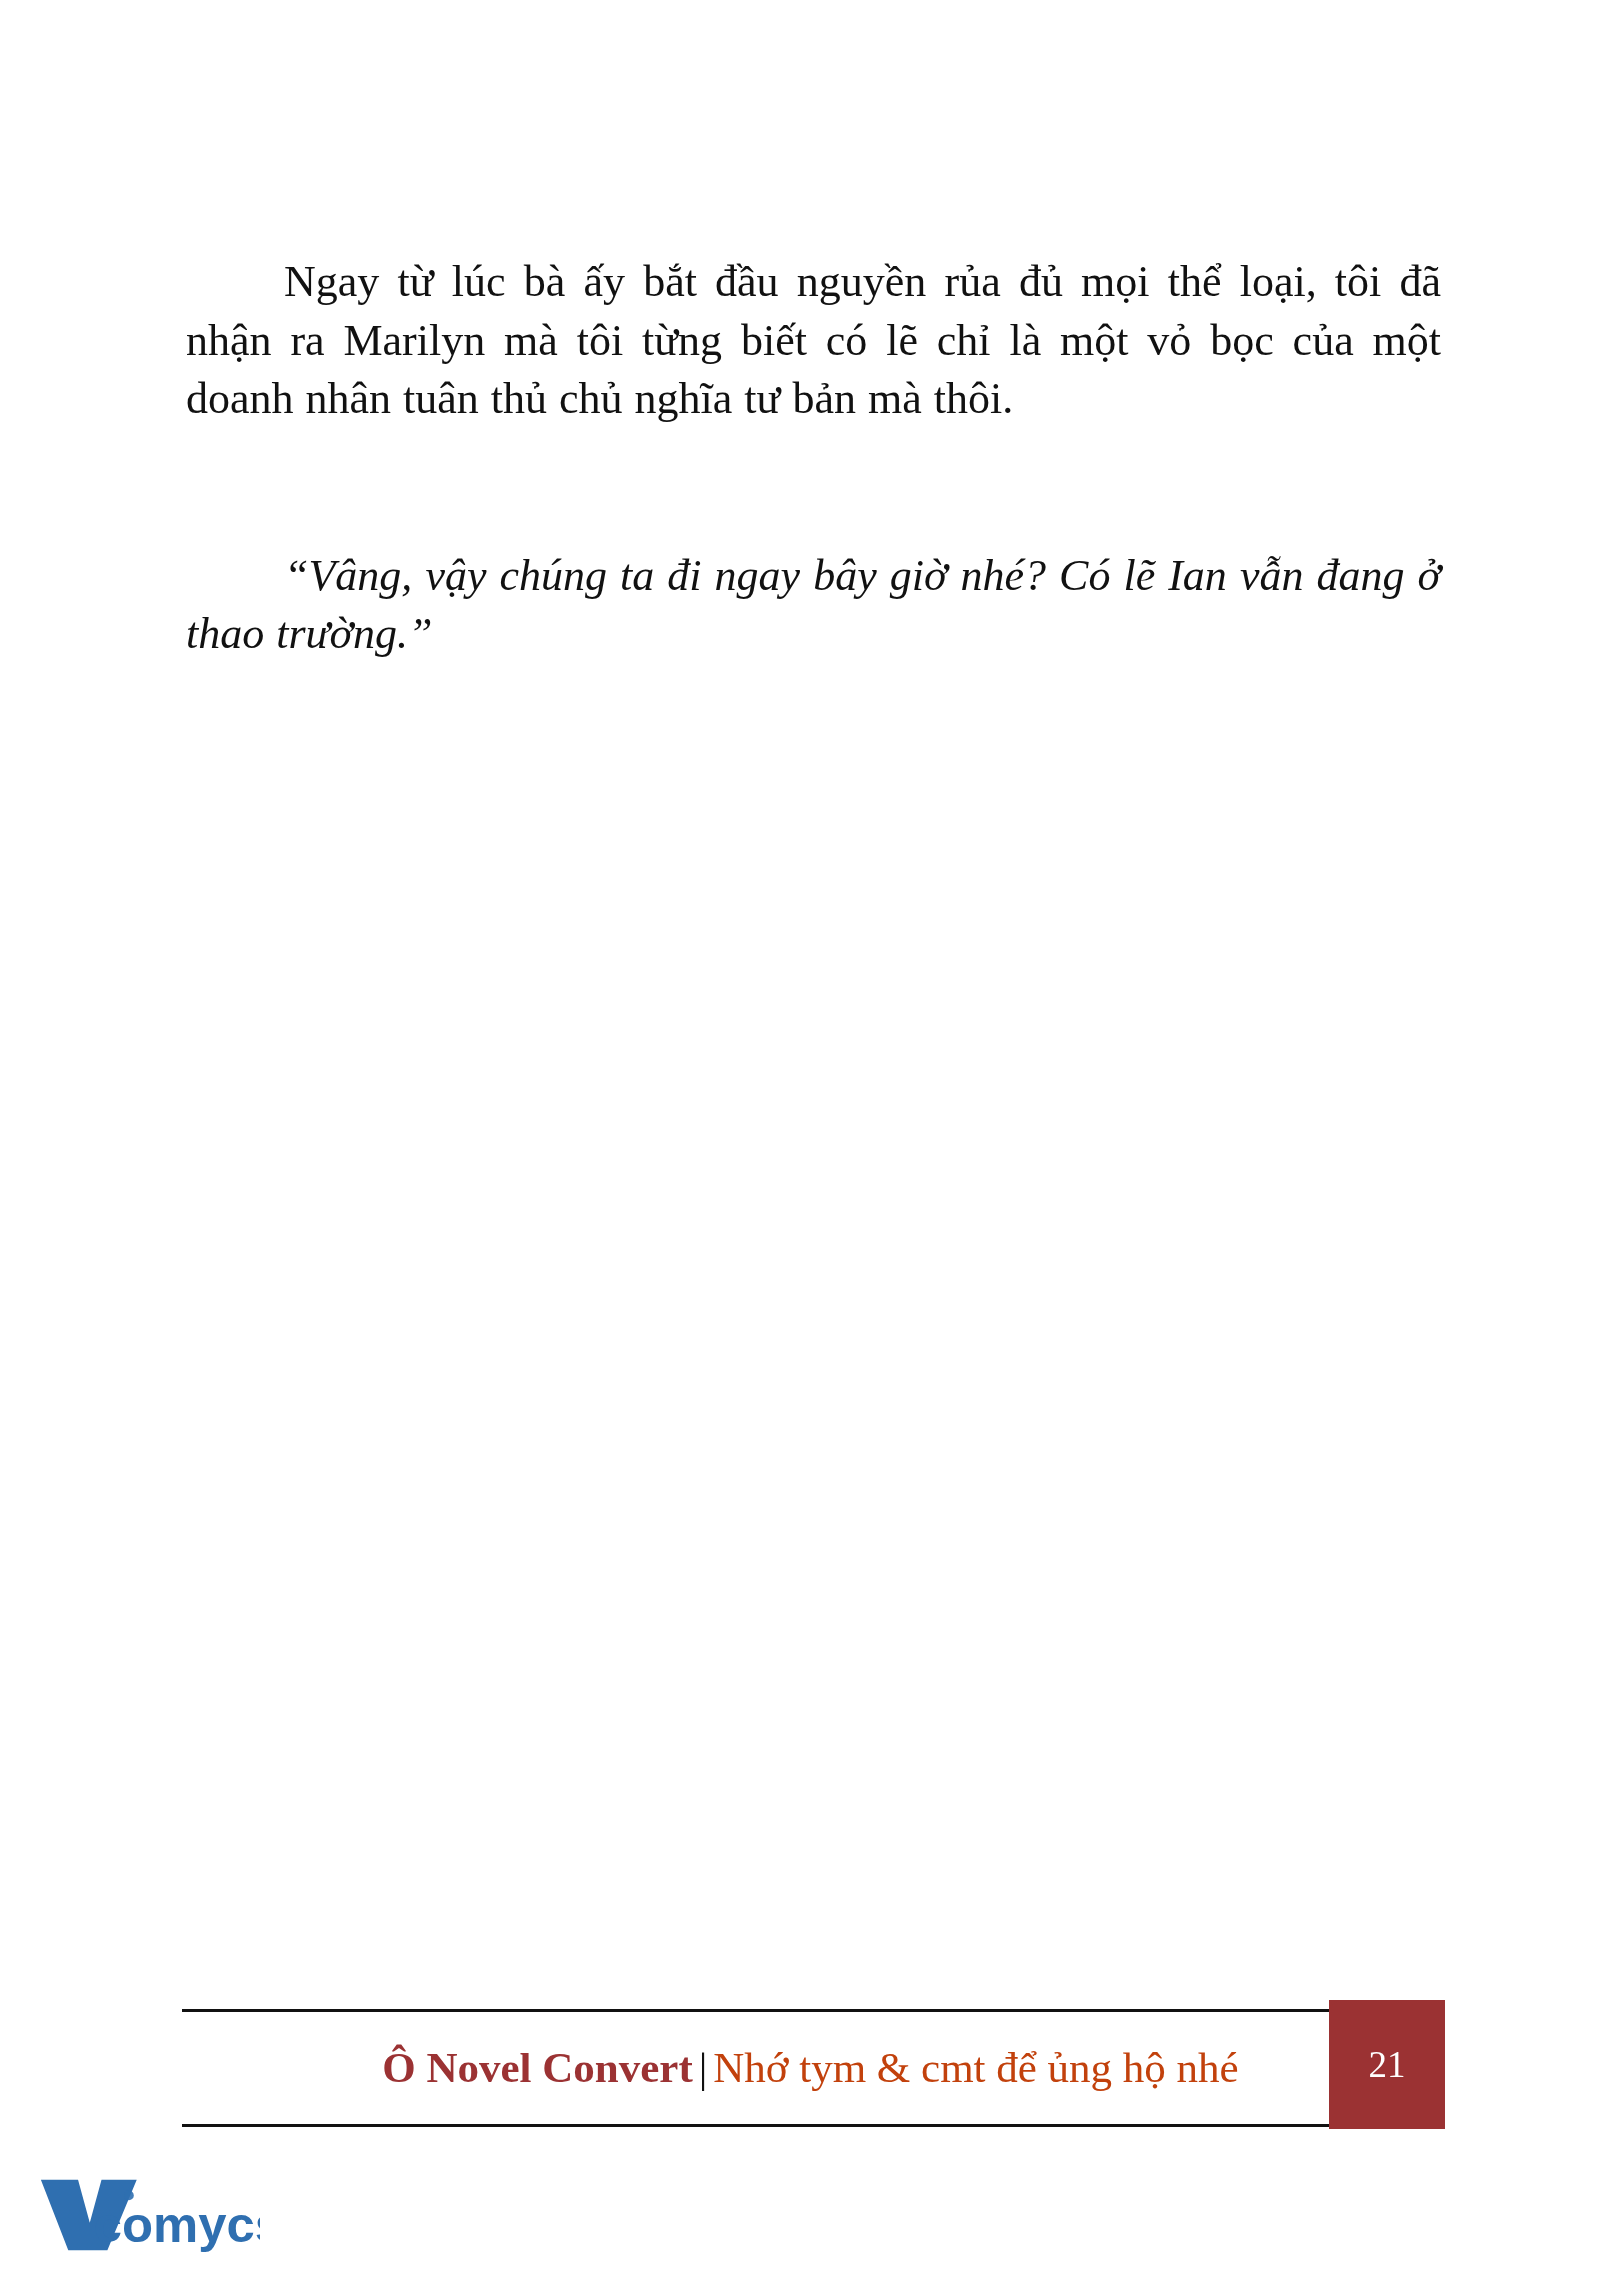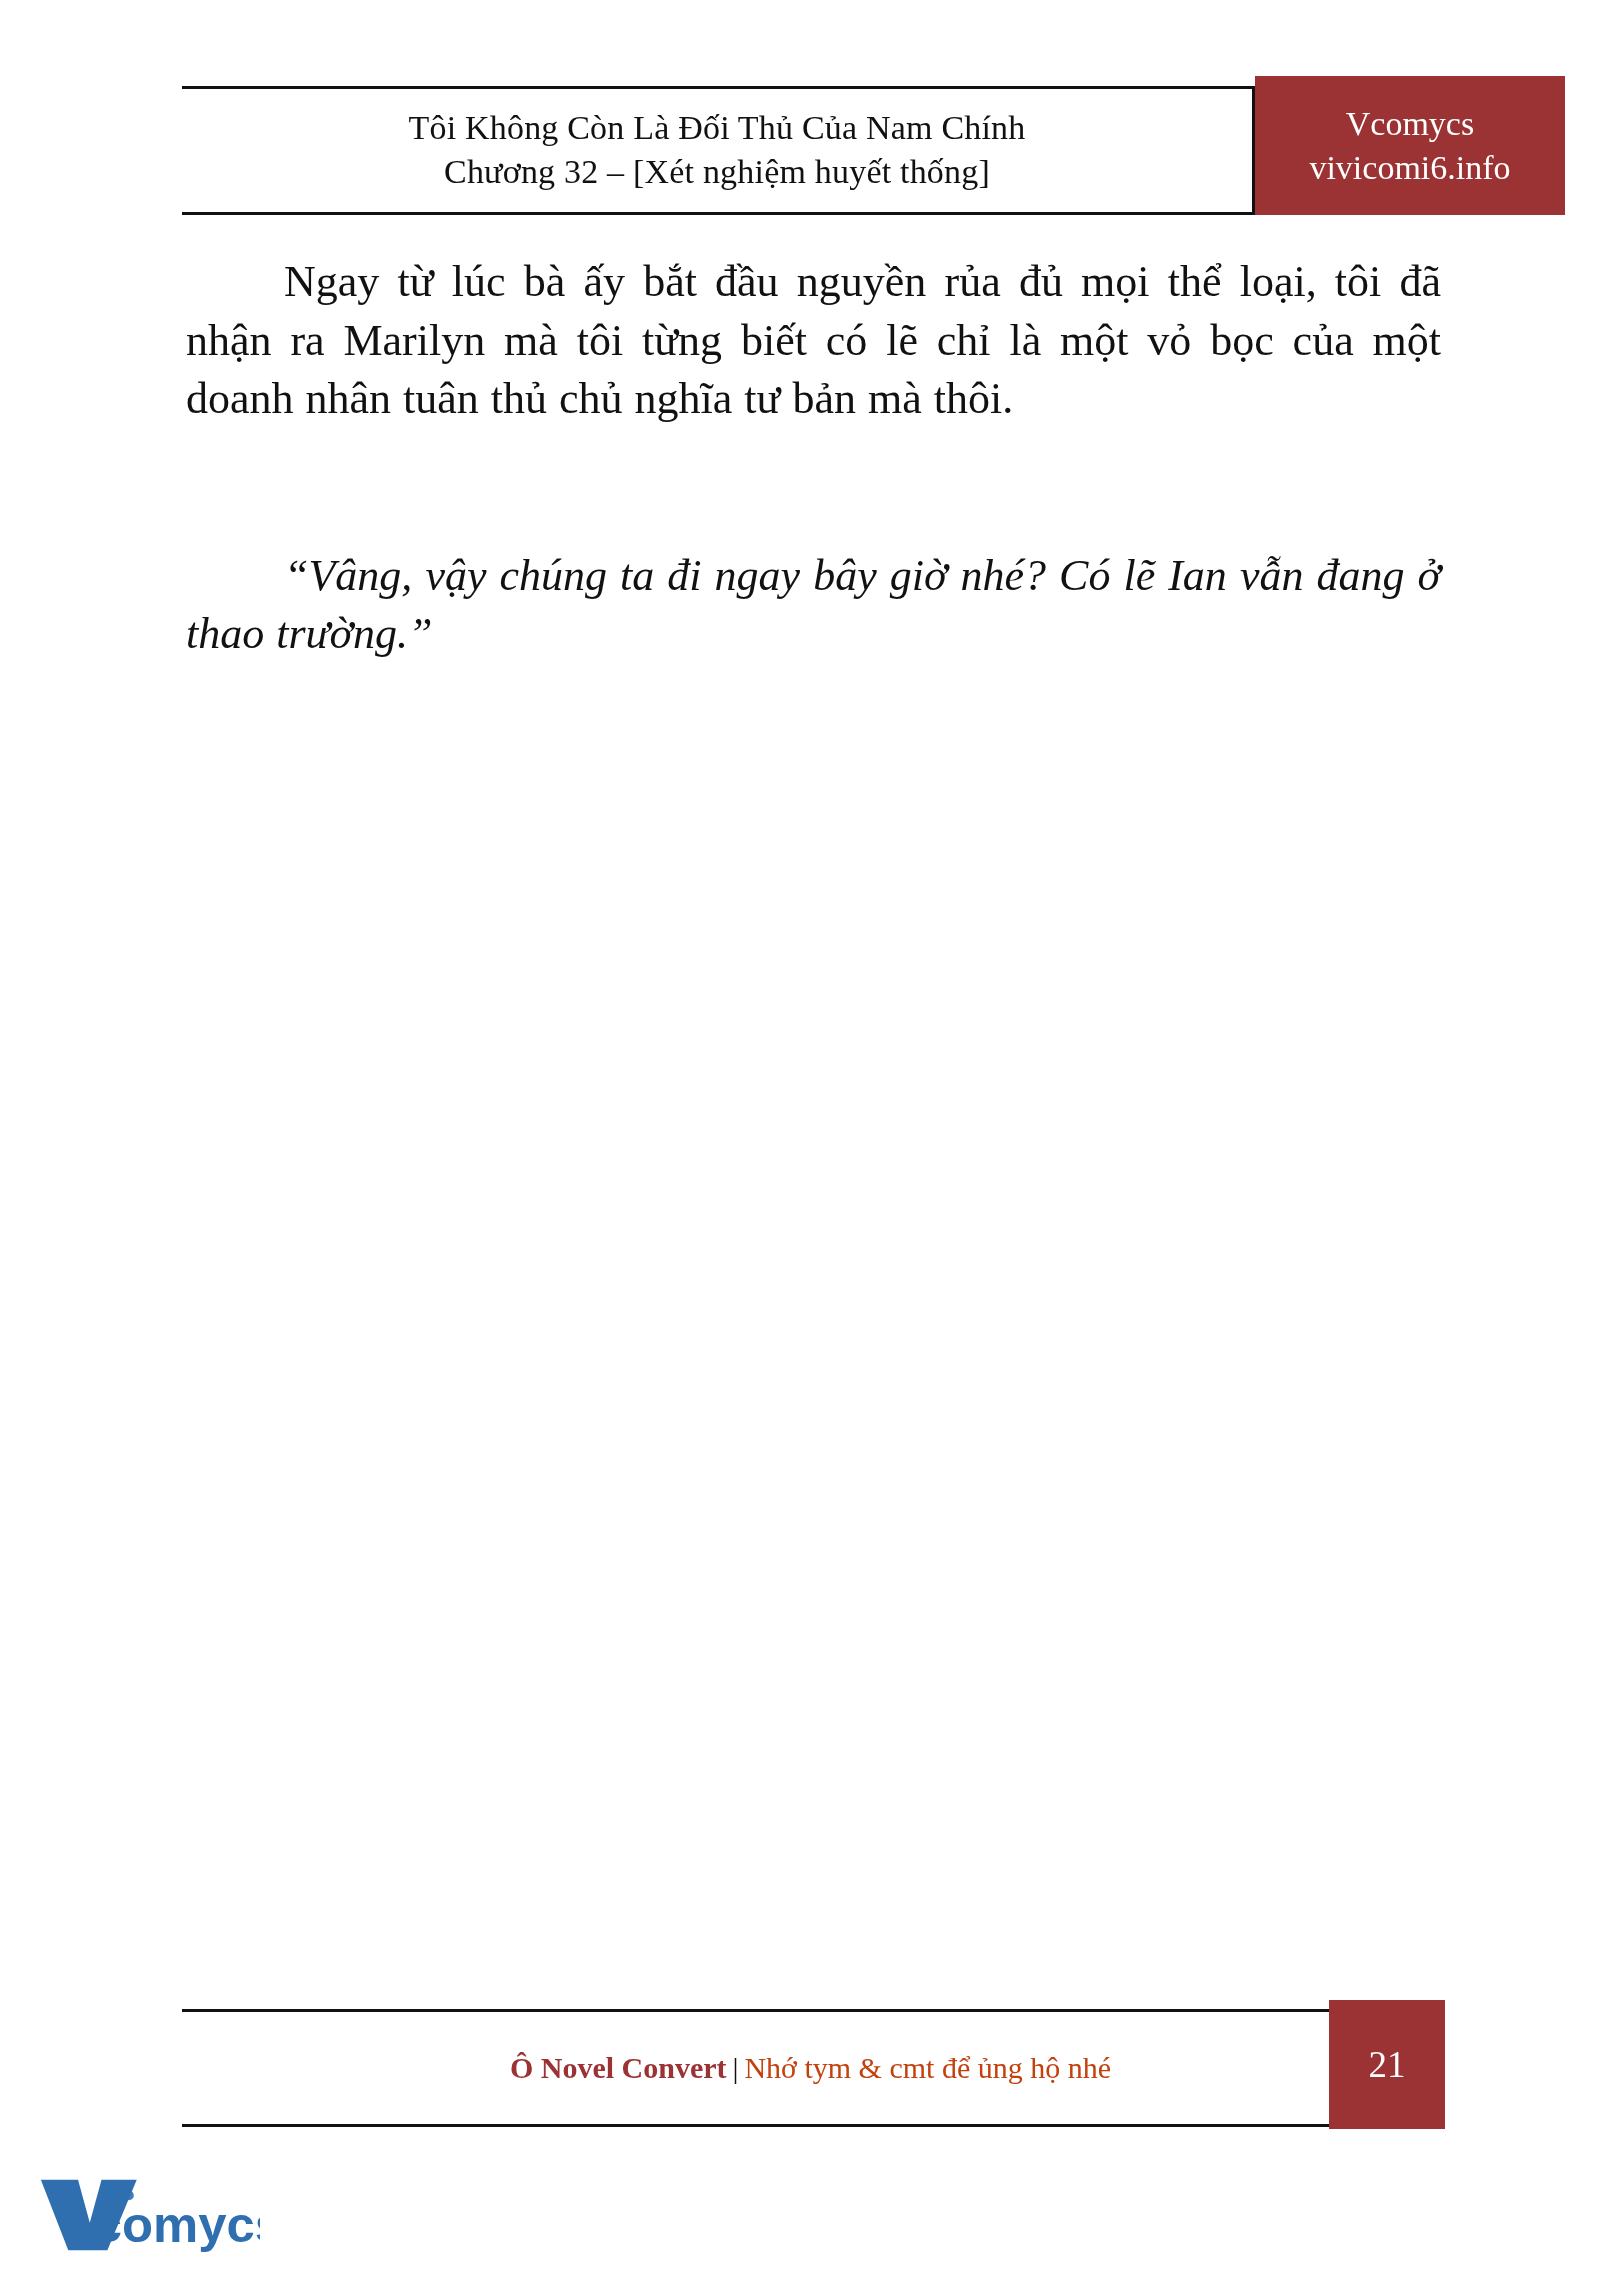--- a/index.html
+++ b/index.html
@@ -128,21 +128,21 @@
     position: absolute;
     left: 0;
     top: 2.9px;
     width: 1257px;
     height: 112px;
     display: flex;
     align-items: center;
     justify-content: center;
   }
   .footer-text {
-    font-size: 30px;
+    font-size: 43px;
     white-space: nowrap;
   }
   .footer-brand {
     color: #9b3233;
     font-weight: bold;
   }
   .footer-sep {
     color: #111111;
     margin: 0 5.9px;
   }
@@ -171,36 +171,20 @@
     width: 225px;
     height: 94px;
   }
   .watermark svg { display: block; }
 </style>
 </head>
 <body>
 
 <div class="page">
 
-  <div class="header">
-    <div class="header-rule"></div>
-    <div class="header-rule bottom"></div>
-
-    <div class="header-titles">
-      <div class="header-title-line">Tôi Không Còn Là Đối Thủ Của Nam Chính</div>
-      <div class="header-title-line">Chương 32 – [Xét nghiệm huyết thống]</div>
-    </div>
-
-    <div class="header-divider"></div>
-
-    <div class="header-badge">
-      <div class="header-badge-line">Vcomycs</div>
-      <div class="header-badge-line">vivicomi6.info</div>
-    </div>
-  </div>
 
   <div class="content">
     <p class="para p1">Ngay từ lúc bà ấy bắt đầu nguyền rủa đủ mọi thể loại, tôi đã nhận ra Marilyn mà tôi từng biết có lẽ chỉ là một vỏ bọc của một doanh nhân tuân thủ chủ nghĩa tư bản mà thôi.</p>
     <p class="para p3">“Vâng, vậy chúng ta đi ngay bây giờ nhé? Có lẽ Ian vẫn đang ở thao trường.”</p>
   </div>
 
   <div class="footer">
     <div class="footer-rule"></div>
     <div class="footer-rule bottom"></div>
 

